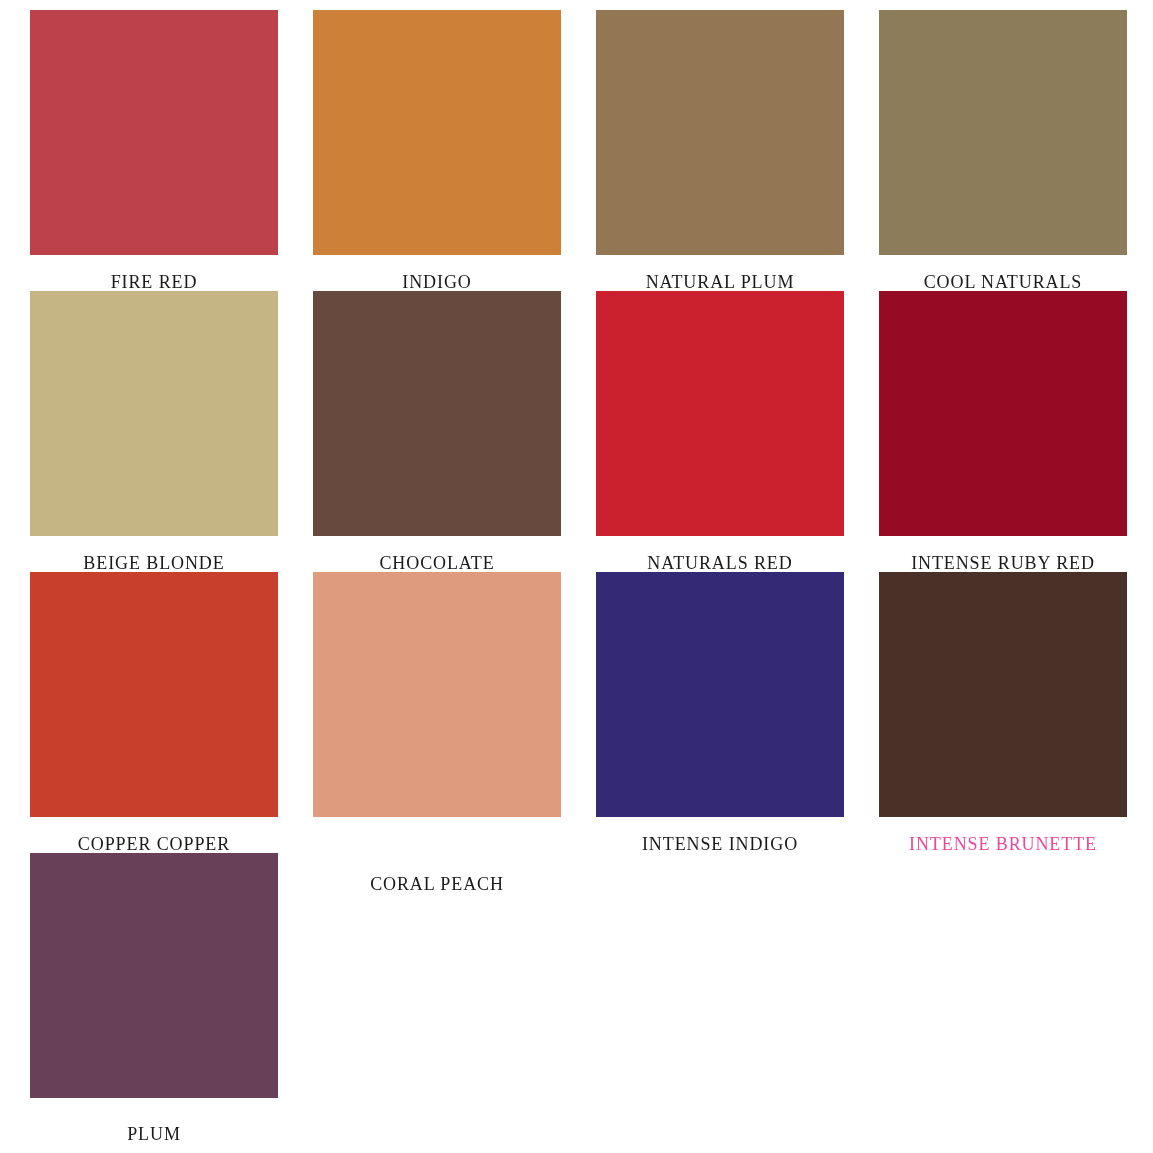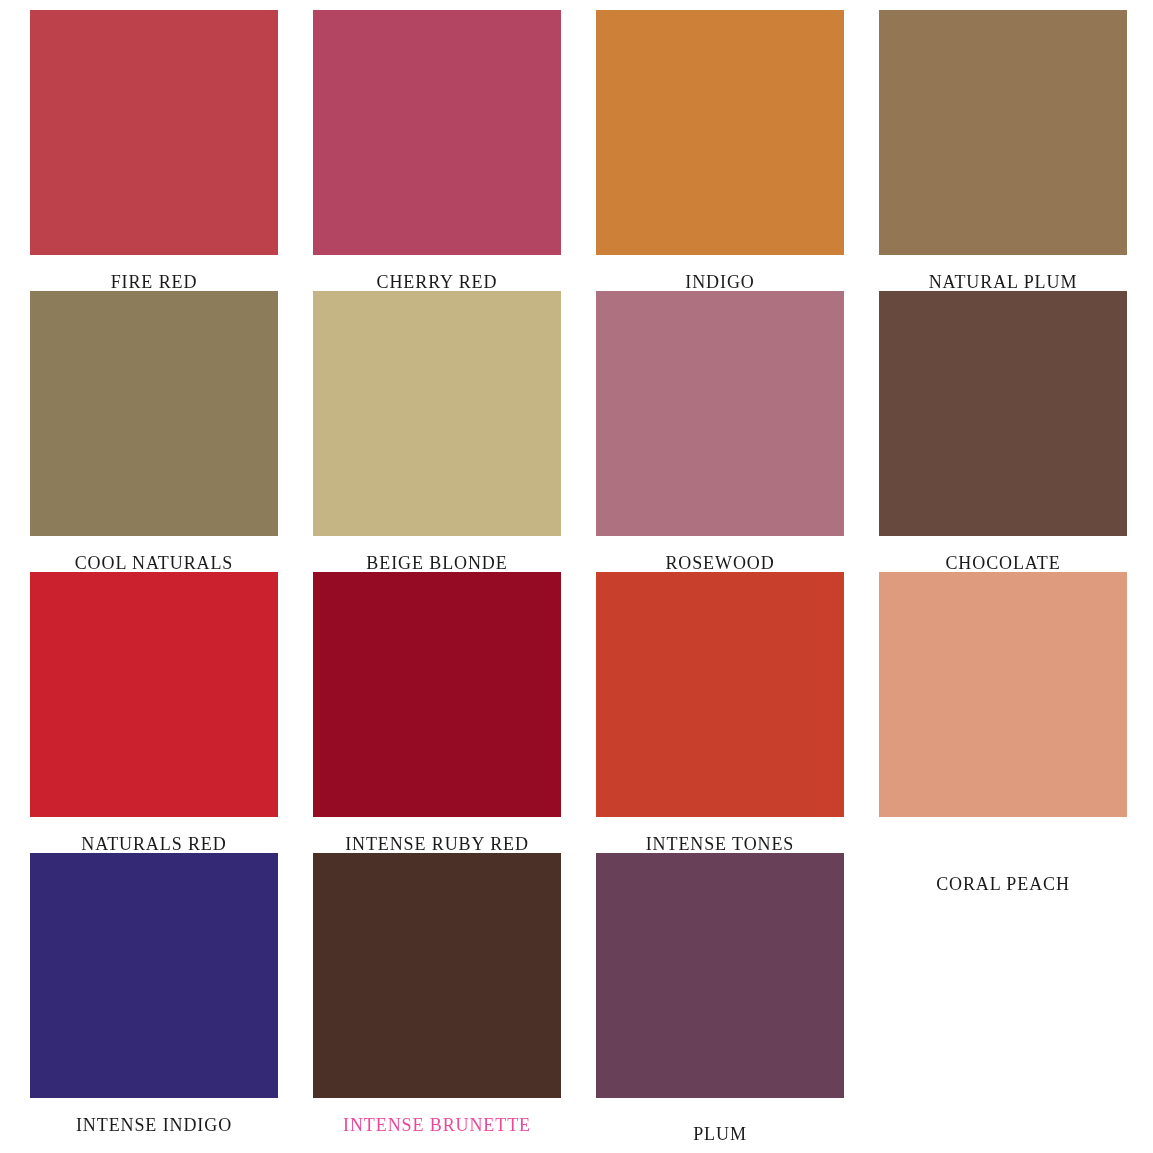--- a/index.html
+++ b/index.html
@@ -80,61 +80,53 @@
 </head>
 <body style="background: rgb(255, 255, 255);">
 
 <div id="palette-sheet">
   <div class="swatch-grid">
 
     <div class="swatch-cell col-1">
       <div class="swatch-chip" style="background: rgb(189, 65, 75);"></div>
       <div class="swatch-label" style="color: rgb(26, 26, 26);">FIRE RED</div>
     </div>
-    <div class="swatch-cell col-2">
-      <div class="swatch-chip" style="background: rgb(179, 68, 98);"></div>
-      <div class="swatch-label" style="color: rgb(26, 26, 26);">CHERRY RED</div>
-    </div>
     <div class="swatch-cell col-3">
       <div class="swatch-chip" style="background: rgb(204, 128, 56);"></div>
       <div class="swatch-label" style="color: rgb(26, 26, 26);">INDIGO</div>
     </div>
     <div class="swatch-cell col-4">
       <div class="swatch-chip" style="background: rgb(147, 119, 84);"></div>
       <div class="swatch-label" style="color: rgb(26, 26, 26);">NATURAL PLUM</div>
     </div>
 
     <div class="swatch-cell col-1">
       <div class="swatch-chip" style="background: rgb(141, 124, 90);"></div>
       <div class="swatch-label" style="color: rgb(26, 26, 26);">COOL NATURALS</div>
     </div>
     <div class="swatch-cell col-2">
       <div class="swatch-chip" style="background: rgb(198, 181, 132);"></div>
       <div class="swatch-label" style="color: rgb(26, 26, 26);">BEIGE BLONDE</div>
     </div>
-    <div class="swatch-cell col-3">
-      <div class="swatch-chip" style="background: rgb(173, 113, 128);"></div>
-      <div class="swatch-label" style="color: rgb(26, 26, 26);">ROSEWOOD</div>
-    </div>
     <div class="swatch-cell col-4">
       <div class="swatch-chip" style="background: rgb(104, 73, 61);"></div>
       <div class="swatch-label" style="color: rgb(26, 26, 26);">CHOCOLATE</div>
     </div>
 
     <div class="swatch-cell col-1">
       <div class="swatch-chip" style="background: rgb(203, 32, 45);"></div>
       <div class="swatch-label" style="color: rgb(26, 26, 26);">NATURALS RED</div>
     </div>
     <div class="swatch-cell col-2">
       <div class="swatch-chip" style="background: rgb(148, 11, 35);"></div>
       <div class="swatch-label" style="color: rgb(26, 26, 26);">INTENSE RUBY RED</div>
     </div>
     <div class="swatch-cell col-3">
       <div class="swatch-chip" style="background: rgb(200, 64, 44);"></div>
-      <div class="swatch-label" style="color: rgb(26, 26, 26);">INTENSE TONES</div>
+      <div class="swatch-label" style="color: rgb(26, 26, 26);">COPPER COPPER</div>
     </div>
     <div class="swatch-cell col-4">
       <div class="swatch-chip" style="background: rgb(222, 155, 125);"></div>
       <div class="swatch-label" style="color: rgb(26, 26, 26); margin-top: 40px;">CORAL PEACH</div>
     </div>
 
     <div class="swatch-cell col-1">
       <div class="swatch-chip" style="background: rgb(52, 41, 117);"></div>
       <div class="swatch-label" style="color: rgb(26, 26, 26);">INTENSE INDIGO</div>
     </div>

